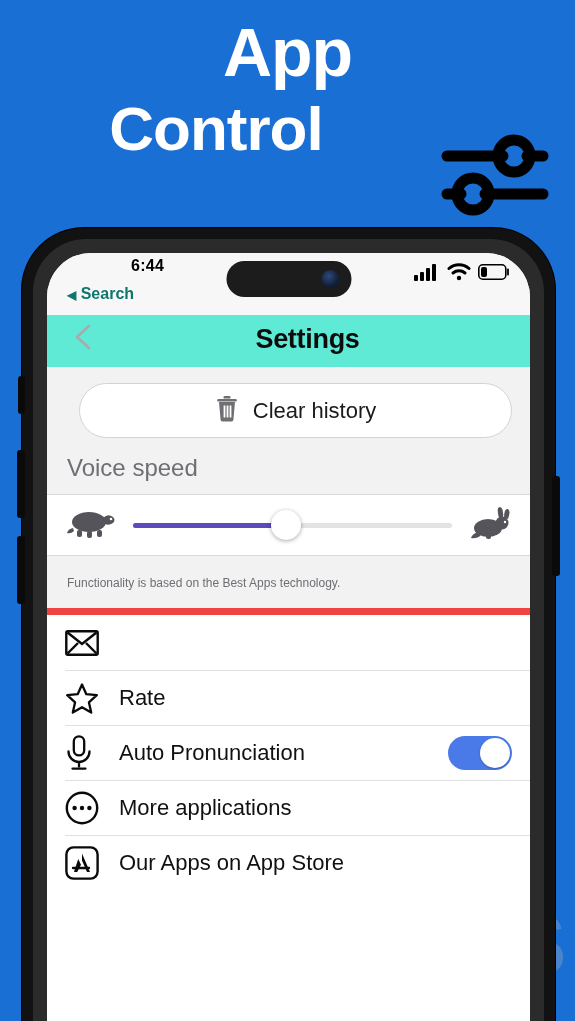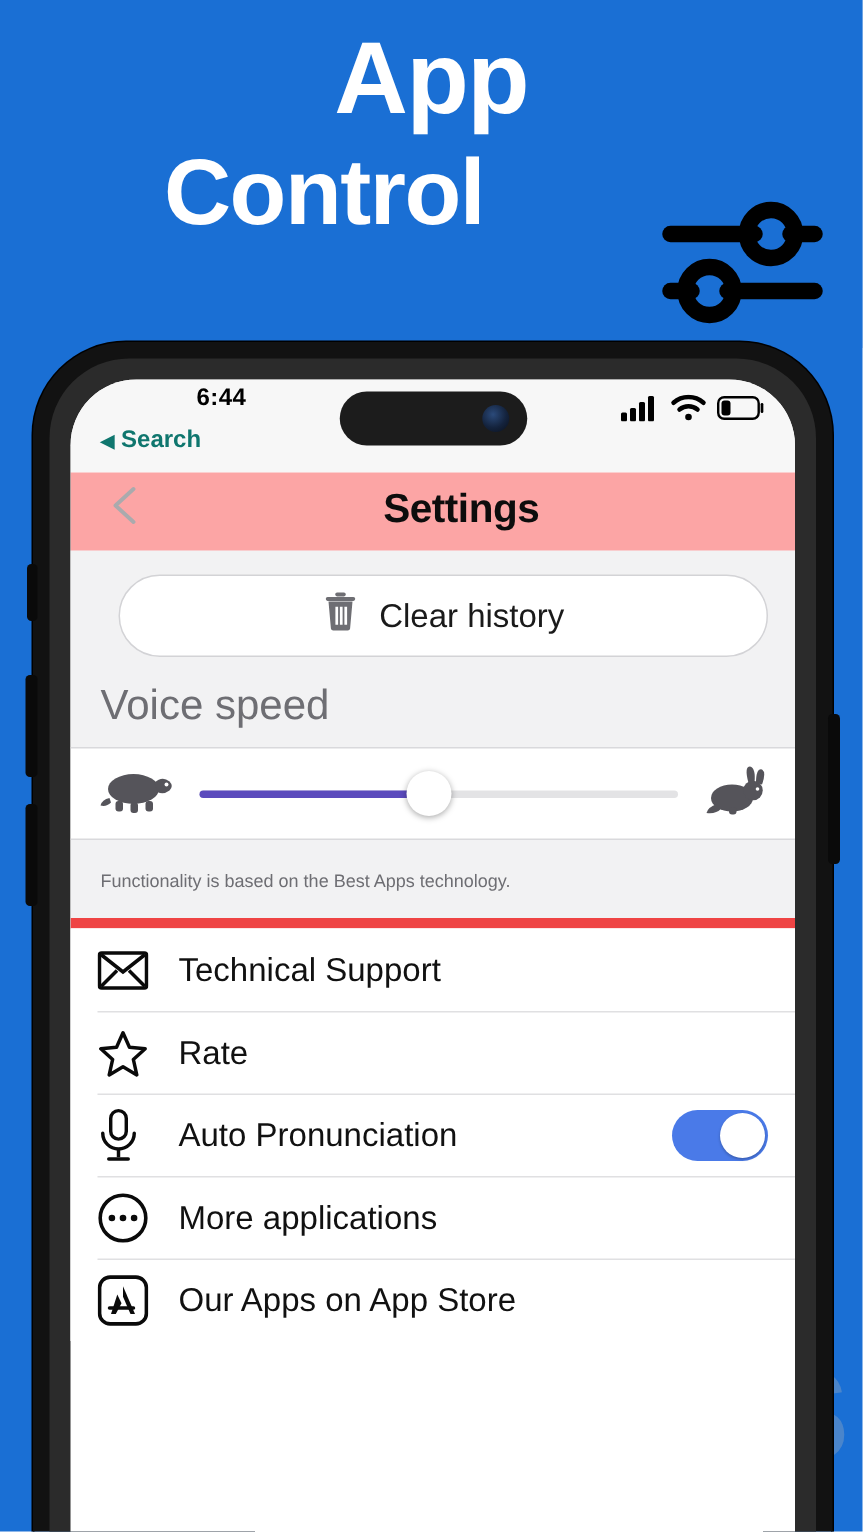--- a/index.html
+++ b/index.html
@@ -147,21 +147,21 @@
     right: 20px; top: 10px;
     display: flex;
     align-items: center;
     gap: 7px;
   }
 
   
   .nav-bar {
     position: relative;
     height: 52px;
-    background: #fca5a5;
+    background: #5eead4;
     padding-left: 38px;
   }
   .nav-back {
     position: absolute;
     left: 22px; top: 6px;
     width: 28px; height: 32px;
   }
   .nav-title {
     text-align: center;
     font-size: 27px;
@@ -189,21 +189,21 @@
     gap: 14px;
   }
   .clear-btn-label {
     font-size: 22px;
     color: #1a1a1a;
   }
 
   .section-header {
     background: #f2f2f3;
     padding: 16px 16px 12px 20px;
-    font-size: 28px;
+    font-size: 24px;
     color: #6e6e73;
   }
 
   .slider-row {
     background: #ffffff;
     border-top: 1px solid #d9d9dc;
     border-bottom: 1px solid #d9d9dc;
     height: 62px;
     display: flex;
     align-items: center;
@@ -422,21 +422,20 @@
         <div class="list" id="settingsList">
             <div class="list-row">
               <span class="row-icon">
                 <svg width="34" height="30" viewBox="0 0 34 30">
                   <rect x="1.3" y="3.3" width="31.4" height="23.4" rx="1.5" fill="none" stroke="#0a0a0a" stroke-width="2.4"></rect>
                   <path d="M2.5 4.5 L17 16 L31.5 4.5" fill="none" stroke="#0a0a0a" stroke-width="2.4"></path>
                   <path d="M2.5 25.5 L13 15" fill="none" stroke="#0a0a0a" stroke-width="2.4"></path>
                   <path d="M31.5 25.5 L21 15" fill="none" stroke="#0a0a0a" stroke-width="2.4"></path>
                 </svg>
               </span>
-              <span class="row-label">Technical Support</span>
             </div>
             <div class="list-row">
               <span class="row-icon">
                 <svg width="34" height="32" viewBox="0 0 34 32">
                   <path d="M17 2.5 L21.3 12.2 L31.8 13.2 L23.9 20.3 L26.2 30.6 L17 25.2 L7.8 30.6 L10.1 20.3 L2.2 13.2 L12.7 12.2 Z" fill="none" stroke="#0a0a0a" stroke-width="2.3" stroke-linejoin="round"></path>
                 </svg>
               </span>
               <span class="row-label">Rate</span>
             </div>
             <div class="list-row">

